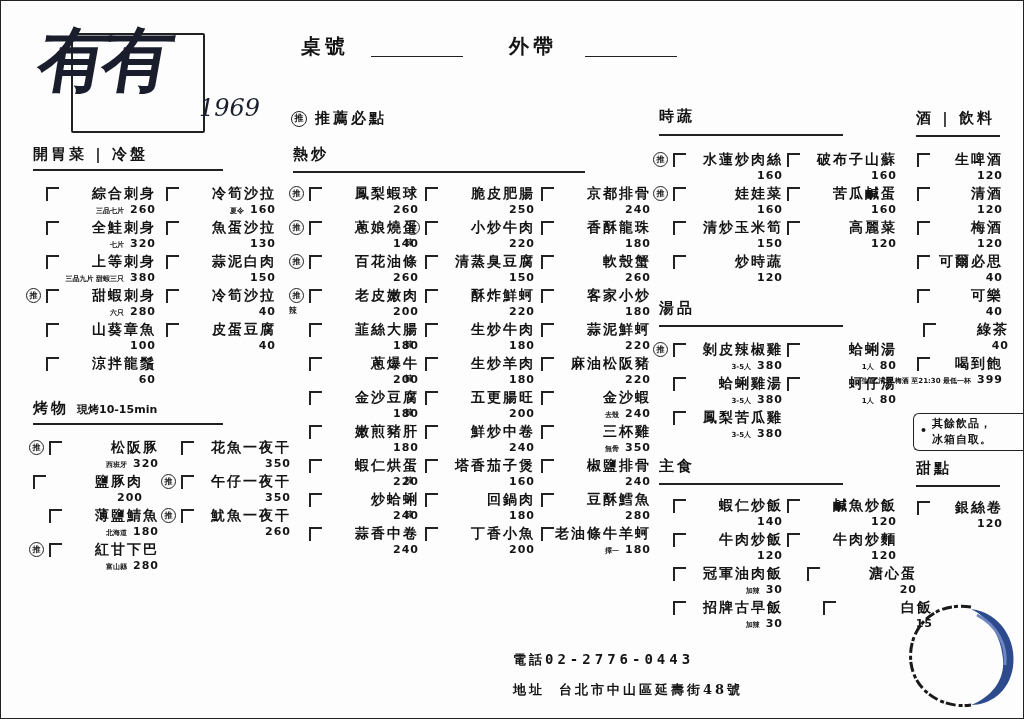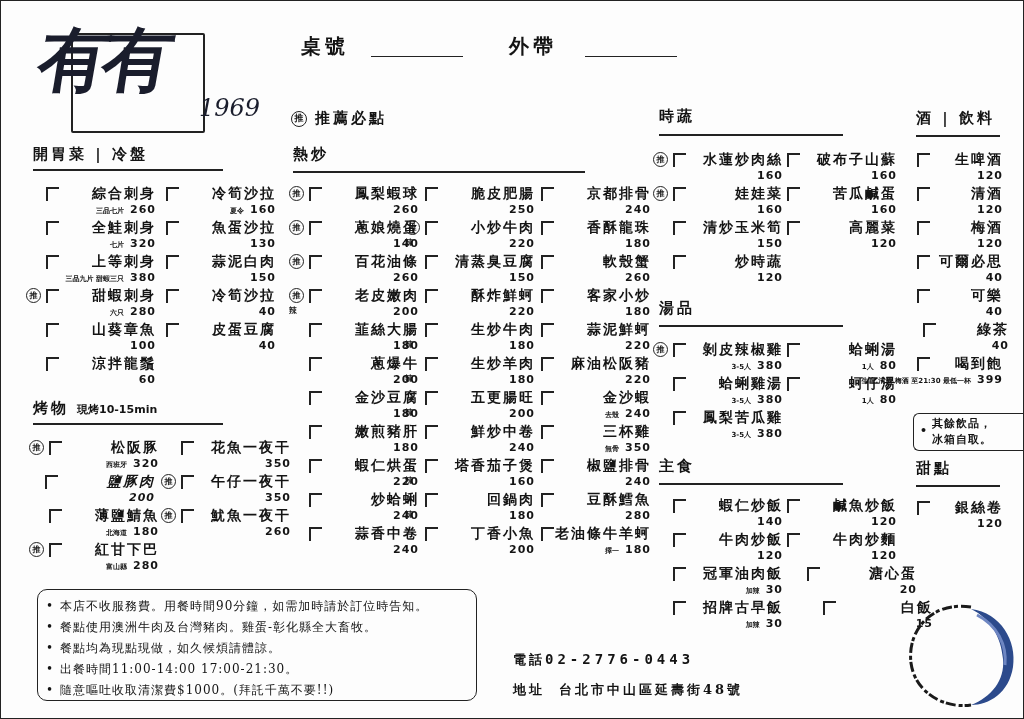--- a/index.html
+++ b/index.html
@@ -136,21 +136,21 @@
         <span class="cb"></span>
         <span class="nm">皮蛋豆腐</span>
         <span class="pr"><span class="nt"></span><span>40</span></span>
       </div>
       <div class="item" style="left: 48px; top: 438px; width: 110px;">
         <span class="rec">推</span>
         <span class="cb"></span>
         <span class="nm">松阪豚</span>
         <span class="pr"><span class="nt">西班牙</span><span>320</span></span>
       </div>
-      <div class="item" style="left: 44px; top: 472px; width: 110px; font-style: italic;">
+      <div class="item" style="left: 32px; top: 472px; width: 110px;">
         <span class="cb"></span>
         <span class="nm">鹽豚肉</span>
         <span class="pr"><span class="nt"></span><span>200</span></span>
       </div>
       <div class="item" style="left: 48px; top: 506px; width: 110px;">
         <span class="cb"></span>
         <span class="nm">薄鹽鯖魚</span>
         <span class="pr"><span class="nt">北海道</span><span>180</span></span>
       </div>
       <div class="item" style="left: 48px; top: 540px; width: 110px;">
@@ -496,27 +496,20 @@
         <span class="nm">銀絲卷</span>
         <span class="pr"><span class="nt"></span><span>120</span></span>
       </div>
     </div>
 
   <div class="abs fridge">
     <div>其餘飲品，</div>
     <div>冰箱自取。</div>
   </div>
 
-  <ul class="abs note-box">
-    <li>本店不收服務費。用餐時間90分鐘，如需加時請於訂位時告知。</li>
-    <li>餐點使用澳洲牛肉及台灣豬肉。雞蛋-彰化縣全大畜牧。</li>
-    <li>餐點均為現點現做，如久候煩請體諒。</li>
-    <li>出餐時間11:00-14:00  17:00-21:30。</li>
-    <li>隨意嘔吐收取清潔費$1000。(拜託千萬不要!!)</li>
-  </ul>
 
   <div class="abs contact" style="left:512px;top:650px">
     <span>電話</span><span class="num">02-2776-0443</span>
   </div>
   <div class="abs contact" style="left:512px;top:680px">
     <span>地址</span><span style="margin-left:14px">台北市中山區延壽街48號</span>
   </div>
 
   <svg class="abs ink" viewBox="0 0 118 112">
     <path d="M70 6 C30 0 6 30 10 62 C14 92 44 108 70 104" fill="none" stroke="#1a1a1a" stroke-width="3" stroke-dasharray="10 3 4 2"></path>

